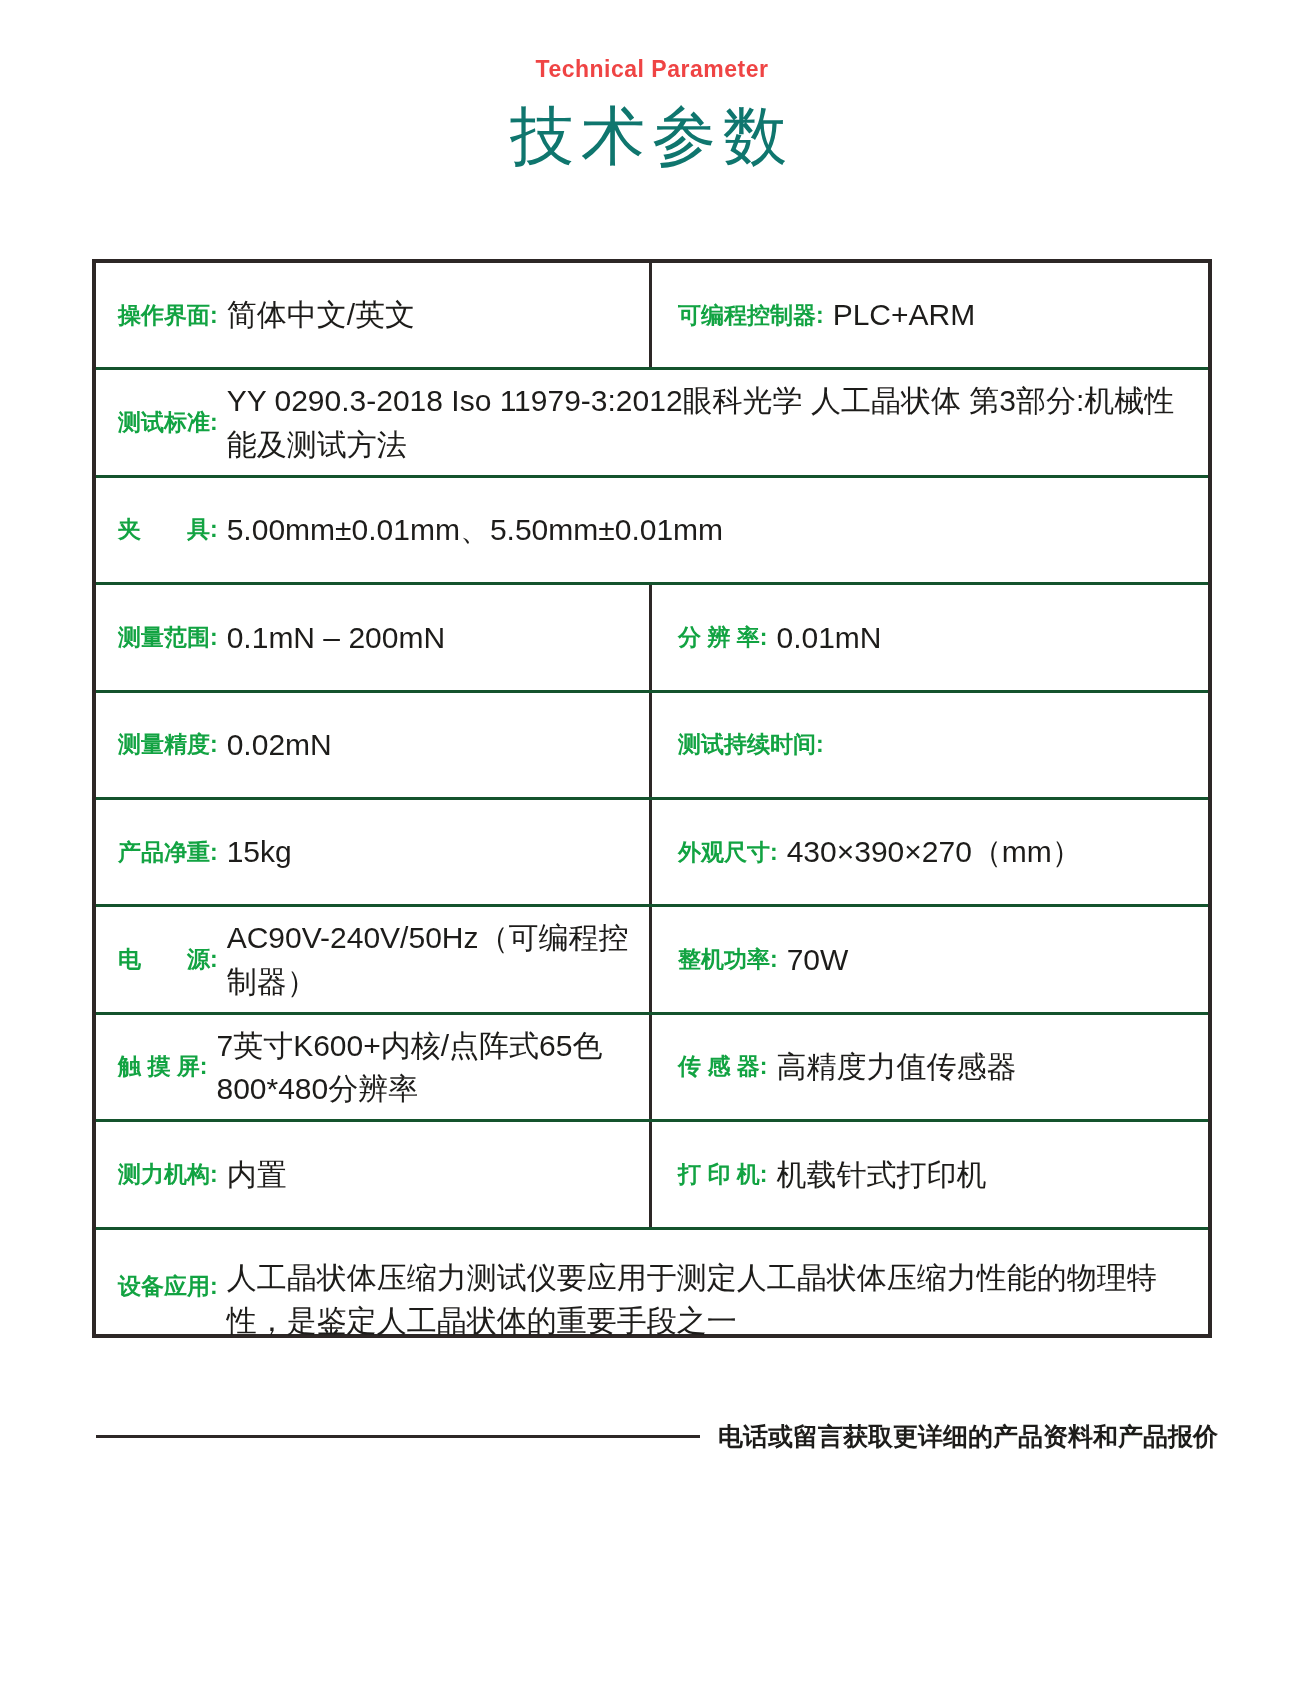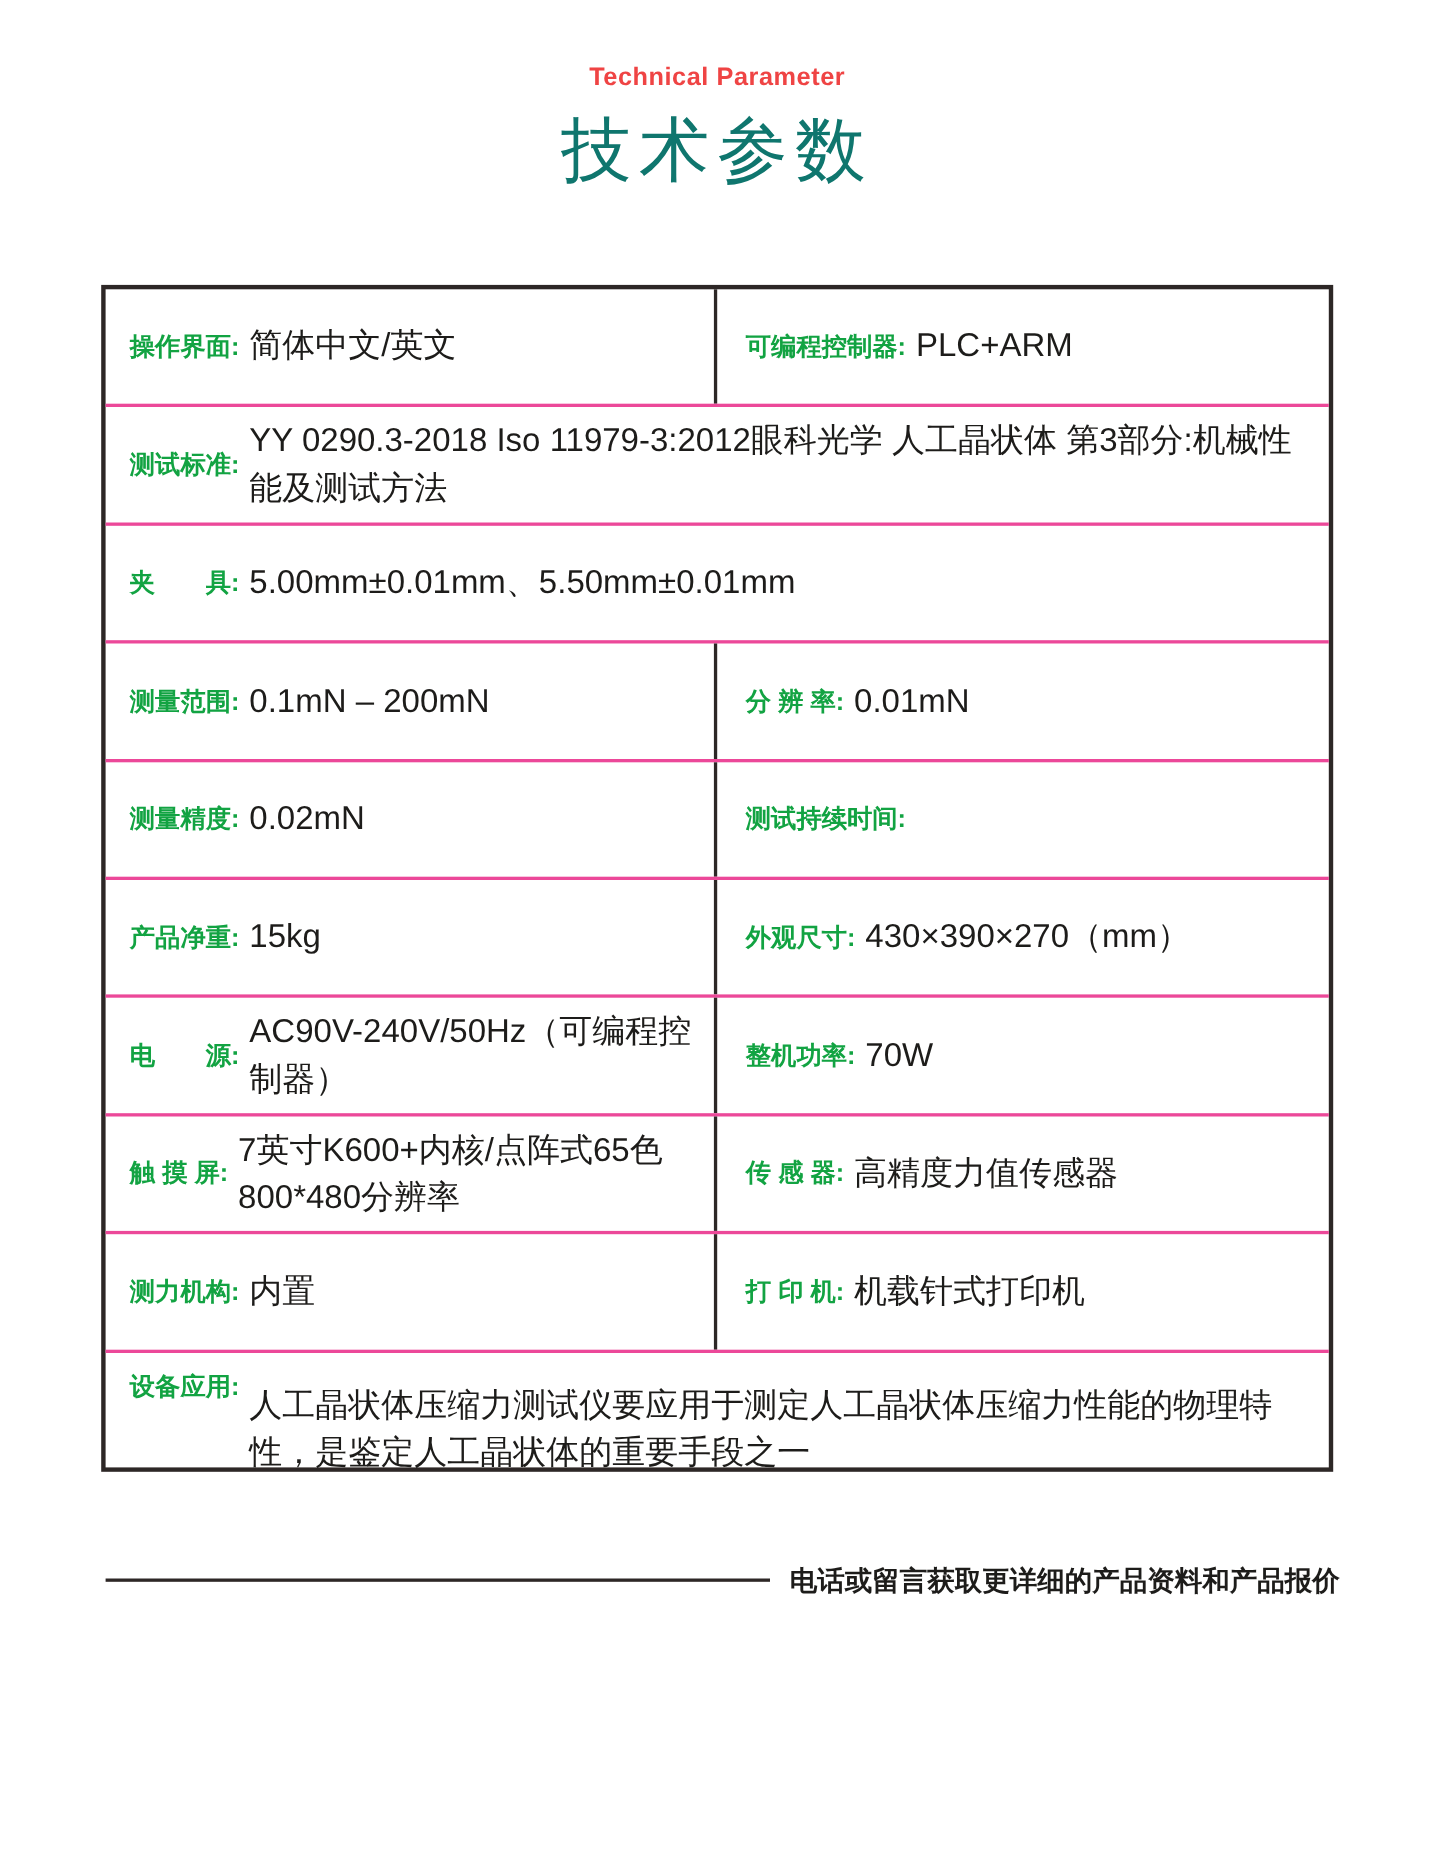--- a/index.html
+++ b/index.html
@@ -22,21 +22,21 @@
     margin-top:10px;
   }
 
   
   .spec-table{
     position:absolute;left:92px;top:259px;width:1120px;height:1079px;
     border:4px solid #2d2726;box-sizing:border-box;
     display:flex;flex-direction:column;
   }
   .t-row{display:flex;flex:1;min-height:0;}
-  .t-row + .t-row{border-top:3px solid #ec4899;}
+  .t-row + .t-row{border-top:3px solid #14532d;}
   .cell{
     display:flex;align-items:center;
     padding-left:22px;padding-right:12px;
     box-sizing:border-box;
   }
   .cell-left{width:553px;flex-shrink:0;}
   .cell-right{flex:1;border-left:3px solid #2d2726;padding-left:26px;}
   .cell-span{flex:1;}
   .label{
     color:#12a342;font-weight:bold;font-size:23px;
@@ -155,21 +155,21 @@
         <span class="value">内置</span>
       </div>
       <div class="cell cell-right">
         <span class="label">打 印 机:</span>
         <span class="value">机载针式打印机</span>
       </div>
     </div>
 
     <div class="t-row">
       <div class="cell cell-span">
-        <span class="label" style="align-self:flex-start;margin-top:14px;">设备应用:</span>
+        <span class="label" style="align-self:flex-start;margin-top:40px;">设备应用:</span>
         <span class="value" style="align-self:flex-start;margin-top:26px;">人工晶状体压缩力测试仪要应用于测定人工晶状体压缩力性能的物理特性，是鉴定人工晶状体的重要手段之一</span>
       </div>
     </div>
 
   </div>
 
   <div class="footer">
     <div class="footer-line"></div>
     <div class="footer-text">电话或留言获取更详细的产品资料和产品报价</div>
   </div>

